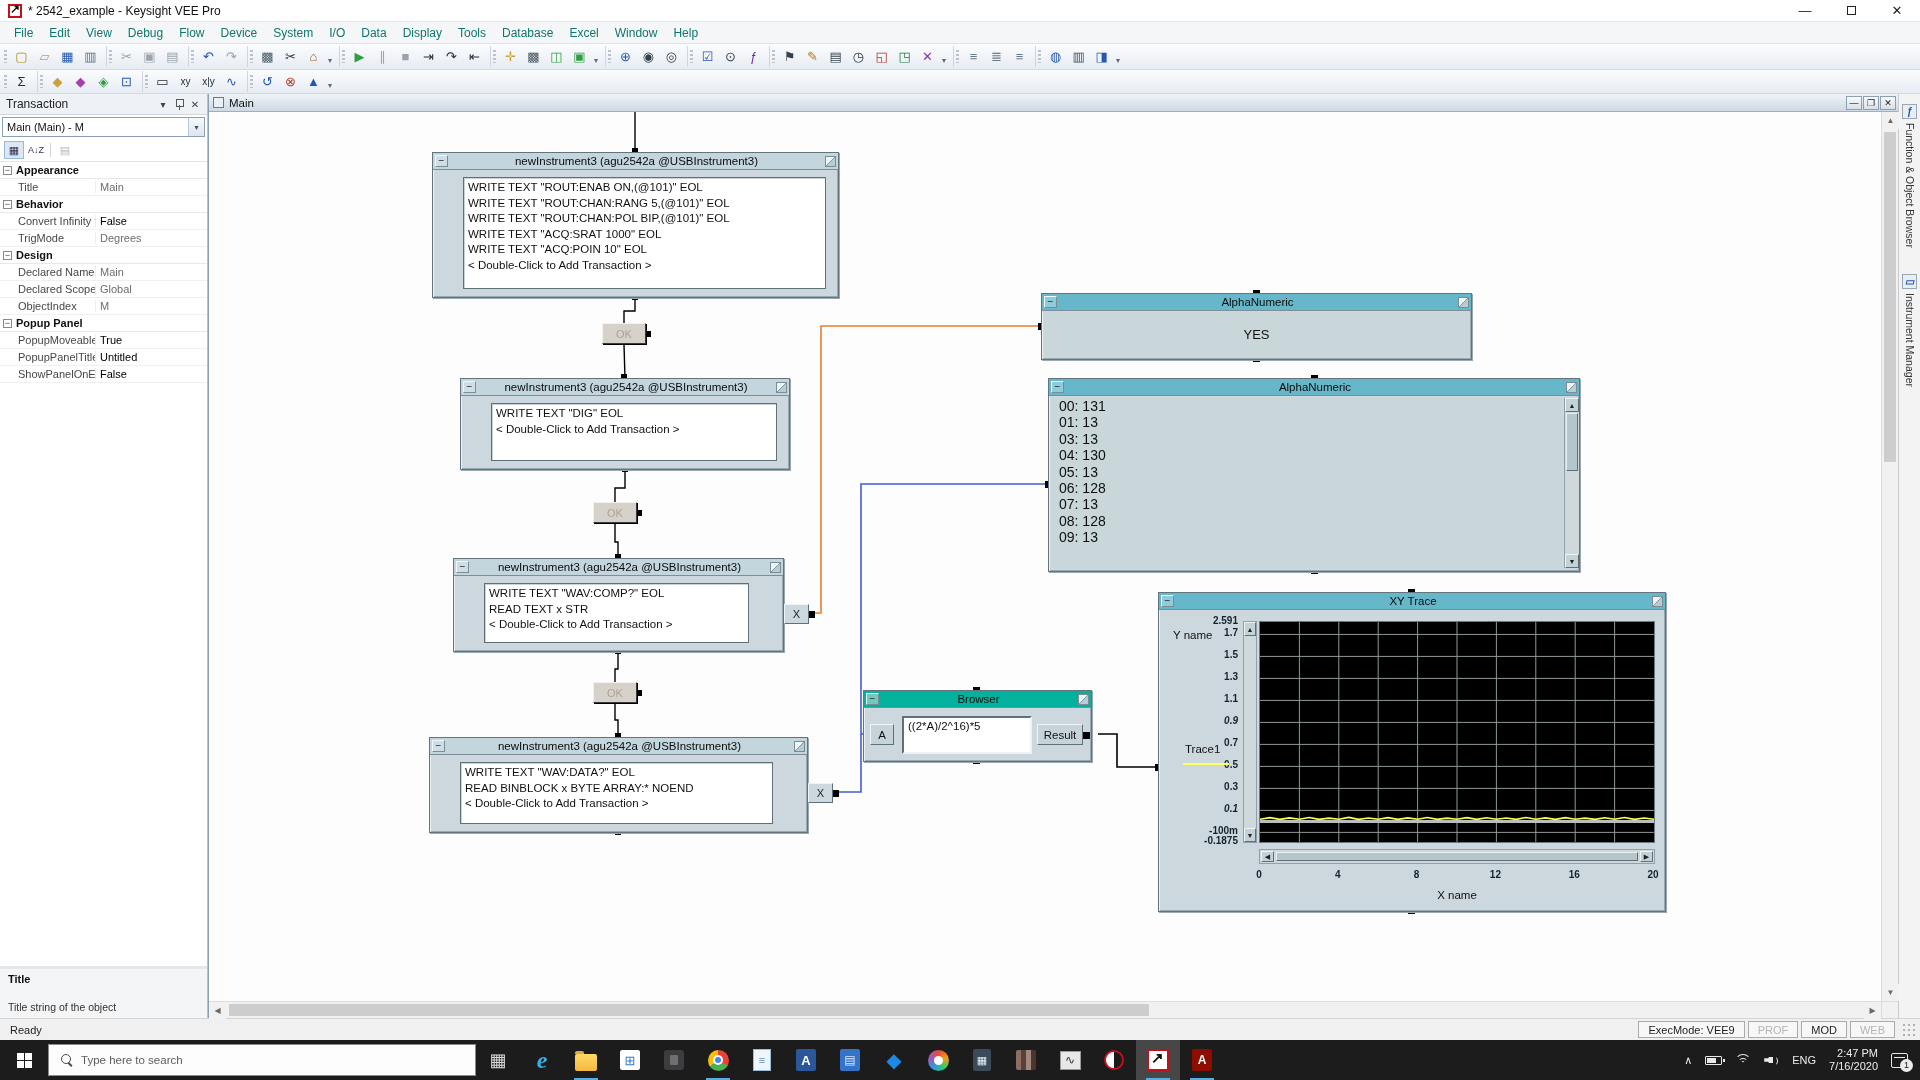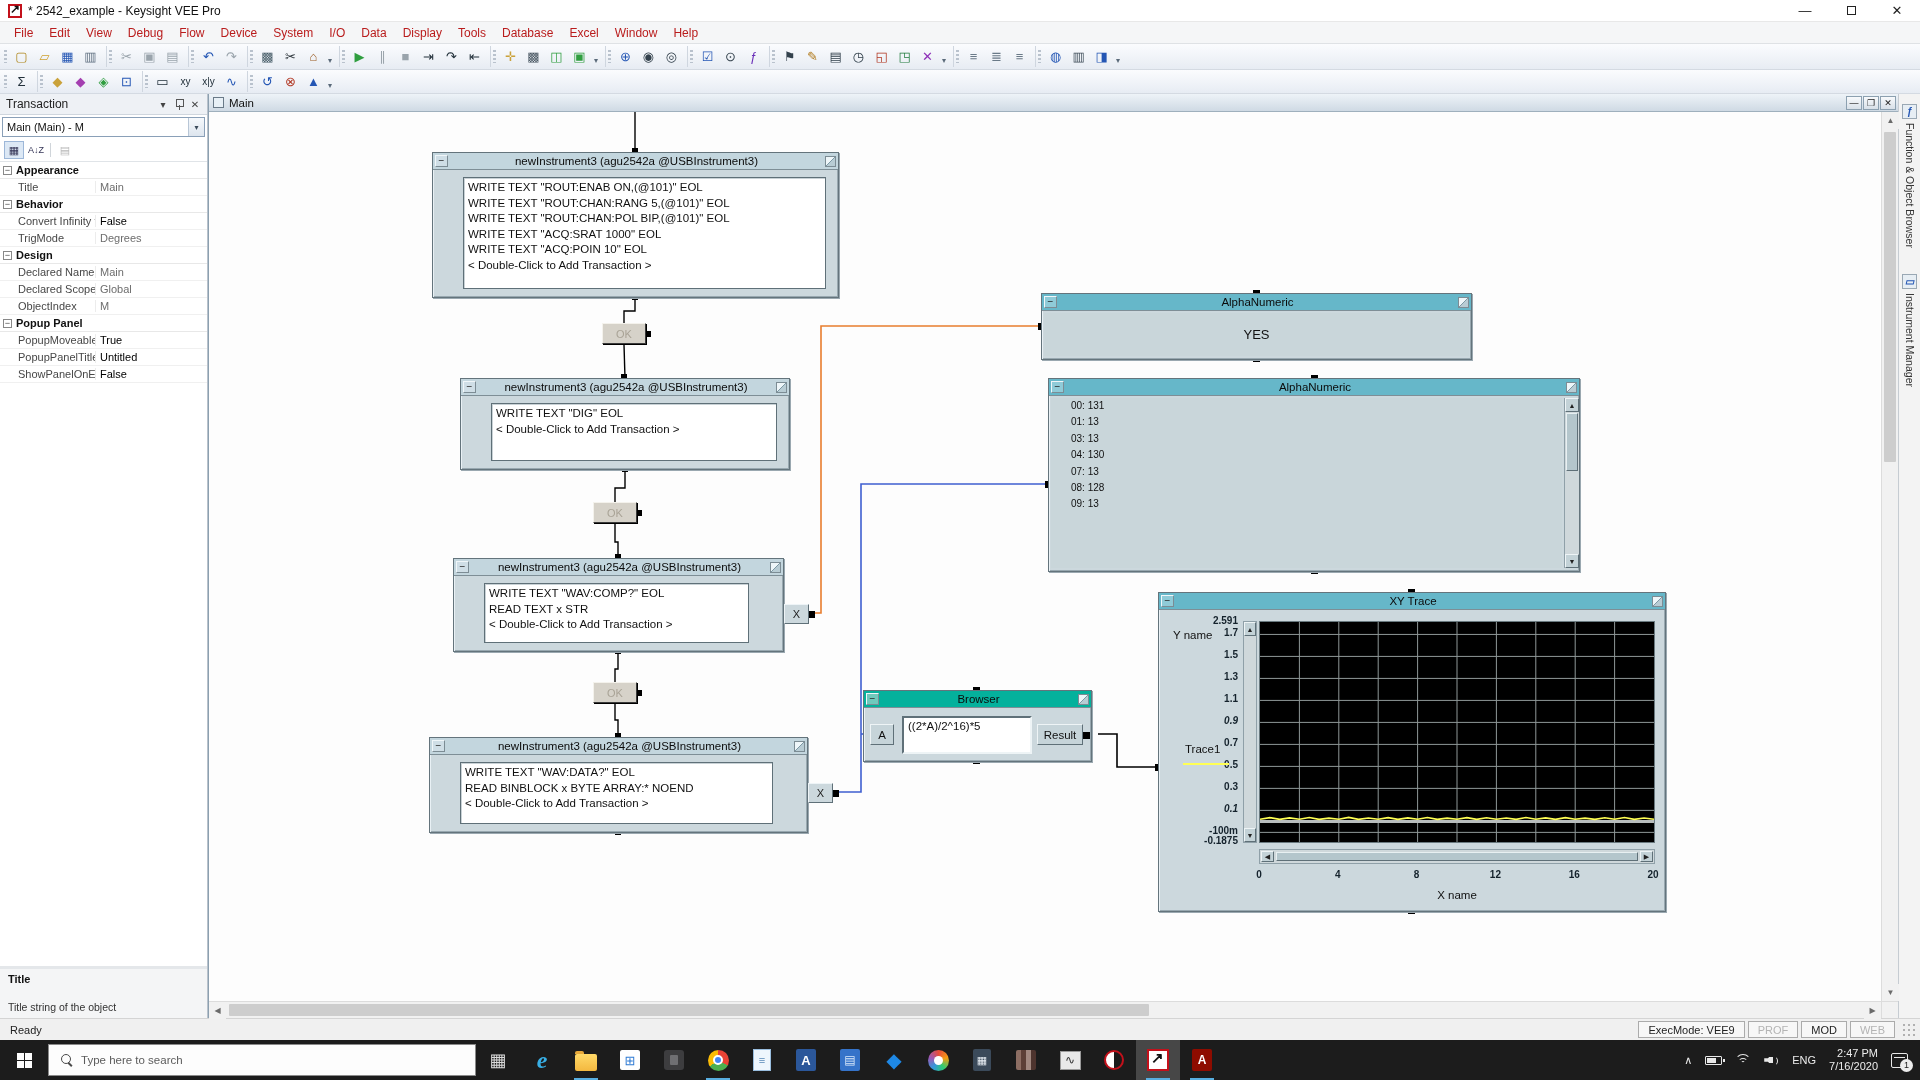--- a/index.html
+++ b/index.html
@@ -10,21 +10,21 @@
   .titlebar { height:22px; background:#ffffff; display:flex; align-items:center; border-bottom:1px solid #e8e8e8; }
   .app-ico16 { width:14px; height:14px; margin:0 6px 0 8px; background:#fff; border:2px solid #c3111b; position:relative; }
   .app-ico16::after { content:"↗"; position:absolute; left:0px; top:-4px; font-size:12px; font-weight:bold; color:#111; }
   .titlebar .ttext { font-size:12px; color:#111; }
   .win-ctrls { margin-left:auto; display:flex; height:100%; }
   .win-ctrl { width:46px; height:100%; display:flex; align-items:center; justify-content:center; font-size:13px; color:#222; }
   .wc-max { width:9px; height:9px; border:1px solid #222; display:block; }
 
   
   .menubar { height:22px; background:#f5f6f7; display:flex; align-items:center; padding-left:6px; border-bottom:1px solid #dfe2e5; }
-  .menu-item { font-size:12px; color:#b91c1c; padding:3px 8px; cursor:default; }
+  .menu-item { font-size:12px; color:#0f766e; padding:3px 8px; cursor:default; }
 
   
   .tbrow { background:linear-gradient(#fbfcfe,#e7ecf3); display:flex; align-items:center; border-bottom:1px solid #d4dae2; padding-left:2px; }
   .tb1 { height:26px; } .tb2 { height:24px; }
   .tb-group { display:flex; align-items:center; padding:0 4px 0 8px; position:relative; }
   .tb-group::before { content:""; position:absolute; left:2px; top:4px; bottom:4px; width:3px;
      background:repeating-linear-gradient(#b9c2cd 0 2px, transparent 2px 4px); }
   .tb-group + .tb-group { border-left:1px solid #cfd6df; }
   .tb-btn { width:23px; height:21px; display:flex; align-items:center; justify-content:center; font-size:13px; border:1px solid transparent; border-radius:2px; cursor:default; }
   .tb-drop { font-size:8px; color:#5a6a7a; padding:0 3px; align-self:flex-end; margin-bottom:2px; }
@@ -93,21 +93,21 @@
   .vtitle .vt-size { width:11px; height:11px; border:1px solid #7c8c94; background:linear-gradient(135deg,#eef6f9 45%, #7c98a4 45% 55%, #b8ccd4 55%); }
   .tlist { position:absolute; left:30px; right:12px; top:24px; bottom:8px; background:#fff; border:1px solid #5f7078; box-shadow:inset 1px 1px 0 #c9d2d6; padding:2px 4px; overflow:hidden; }
   .tline { font-size:11.5px; color:#111; line-height:15.5px; white-space:nowrap; }
   .xout { position:absolute; width:25px; height:20px; background:#ccd8dd; border:1px solid; border-color:#eef4f7 #5f7078 #5f7078 #eef4f7; display:flex; align-items:center; justify-content:center; font-size:11px; color:#222; }
   .xout::after { content:""; position:absolute; right:-7px; top:6px; width:6px; height:7px; background:#000; }
   .okbtn { position:absolute; width:44px; height:21px; background:#d6d2c9; border:1px solid; border-color:#f4f2ec #3a3a3a #3a3a3a #f4f2ec; box-shadow:1px 1px 0 #000; display:flex; align-items:center; justify-content:center; font-size:11px; color:#a9a396; }
   .okbtn::after { content:""; position:absolute; right:-6px; top:7px; width:5px; height:6px; background:#000; }
 
   .alpha-body { position:absolute; left:2px; right:2px; top:19px; bottom:3px; background:#c9d6da; }
   .alpha-center { display:flex; align-items:center; justify-content:center; font-size:13px; color:#111; }
-  .aline { font-size:10px; color:#101010; line-height:16.4px; padding-left:20px; }
+  .aline { font-size:14px; color:#101010; line-height:16.4px; padding-left:8px; }
   .mini-vscroll { position:absolute; top:0; bottom:0; right:0; width:15px; background:#cfd8db; border-left:1px solid #8fa0a8; }
   .mv-btn { position:absolute; left:0; right:0; height:14px; background:#c3d2d7; border:1px solid; border-color:#eef4f6 #5f7078 #5f7078 #eef4f6; font-size:7px; color:#222; display:flex; align-items:center; justify-content:center; }
   .mv-thumb { position:absolute; left:1px; right:1px; background:#b4c6cc; border:1px solid; border-color:#e8f0f2 #5f7078 #5f7078 #e8f0f2; }
 
   
   .fm-term { position:absolute; background:#c6d4d9; border:1px solid; border-color:#eef4f6 #5f7078 #5f7078 #eef4f6; display:flex; align-items:center; justify-content:center; font-size:11.5px; color:#111; }
   .fm-expr { position:absolute; background:#fff; border:2px solid; border-color:#5f7078 #eef4f6 #eef4f6 #5f7078; font-size:11.5px; color:#111; padding:2px 4px; }
   .fm-res::after { content:""; position:absolute; right:-8px; top:7px; width:7px; height:7px; background:#000; }
 
   
@@ -519,20 +519,22 @@
             <div class="vtitle t-teal">
               <span class="vt-min">−</span>
               <span class="vt-text">AlphaNumeric</span>
               <span class="vt-size"></span>
             </div>
             <div class="alpha-body" style="right:17px;" id="alpha-lines">
                 <div class="aline">00: 131</div>
                 <div class="aline">01: 13</div>
                 <div class="aline">03: 13</div>
                 <div class="aline">04: 130</div>
+                <div class="aline">05: 13</div>
+                <div class="aline">06: 128</div>
                 <div class="aline">07: 13</div>
                 <div class="aline">08: 128</div>
                 <div class="aline">09: 13</div>
               </div>
             <div class="mini-vscroll" style="top:19px;bottom:3px;">
               <div class="mv-btn" style="top:0;">▲</div>
               <div class="mv-thumb" style="top:15px;height:58px;"></div>
               <div class="mv-btn" style="bottom:0;">▼</div>
             </div>
           </div>

